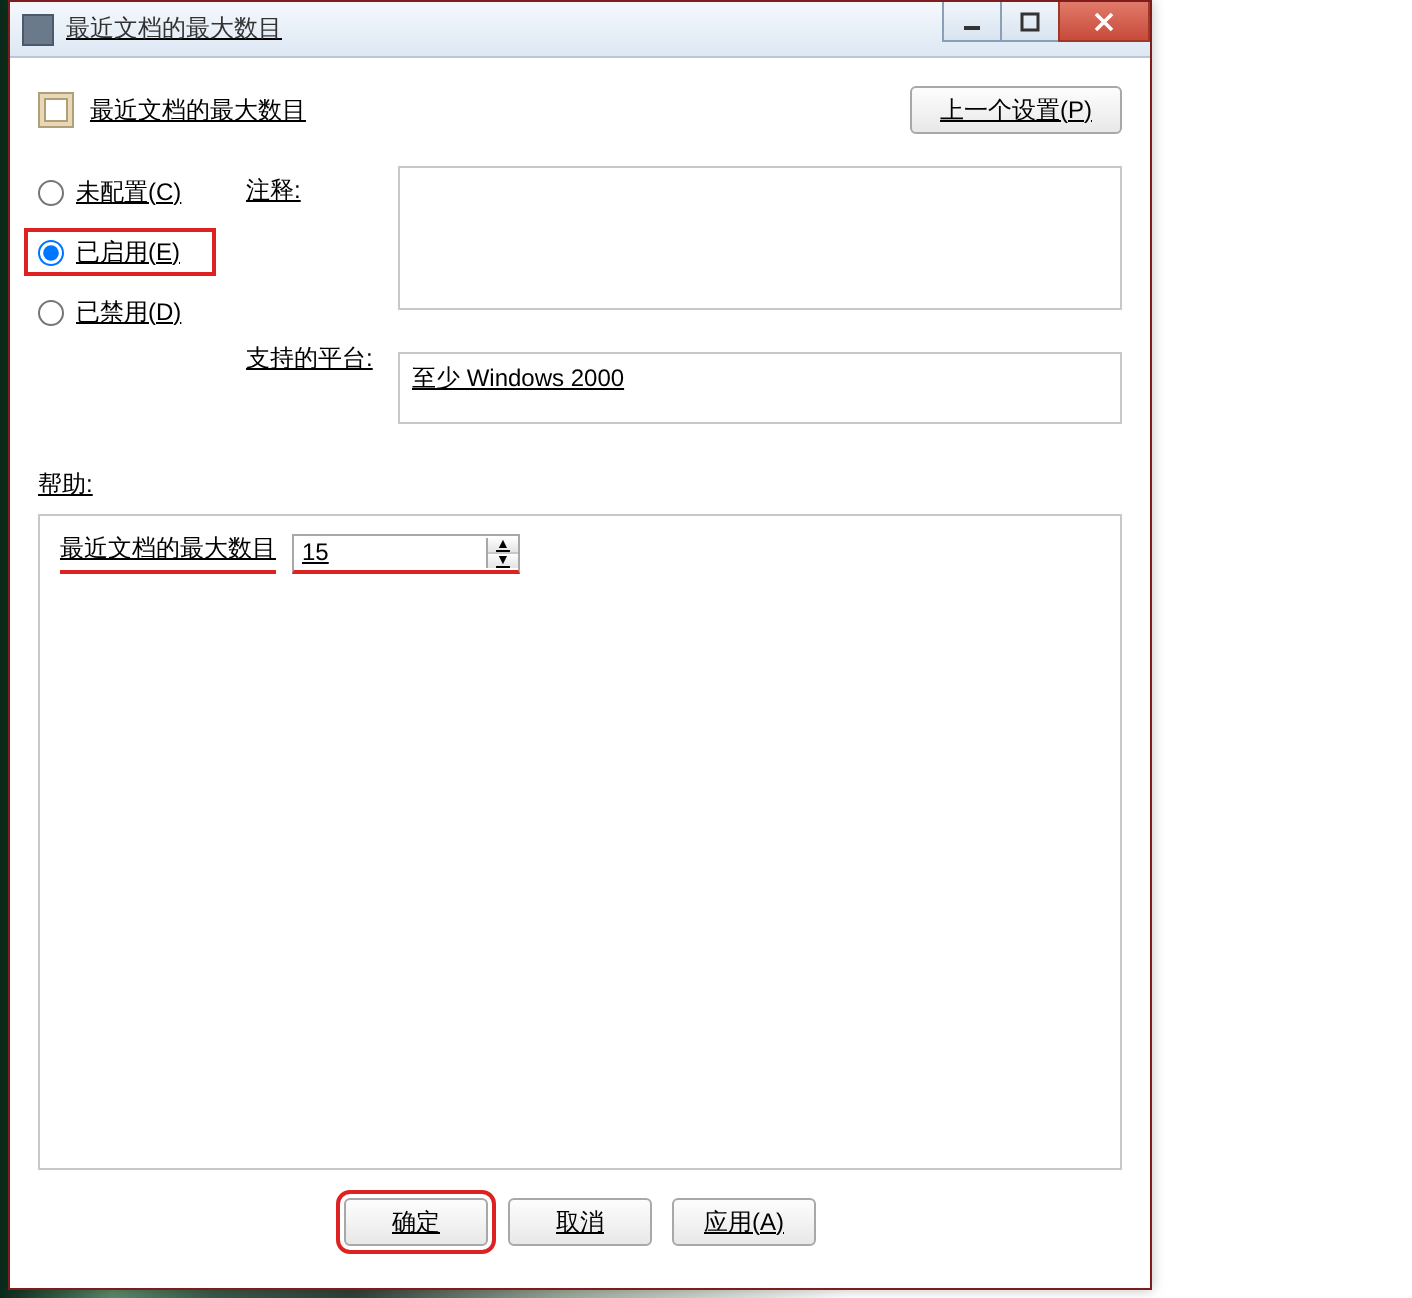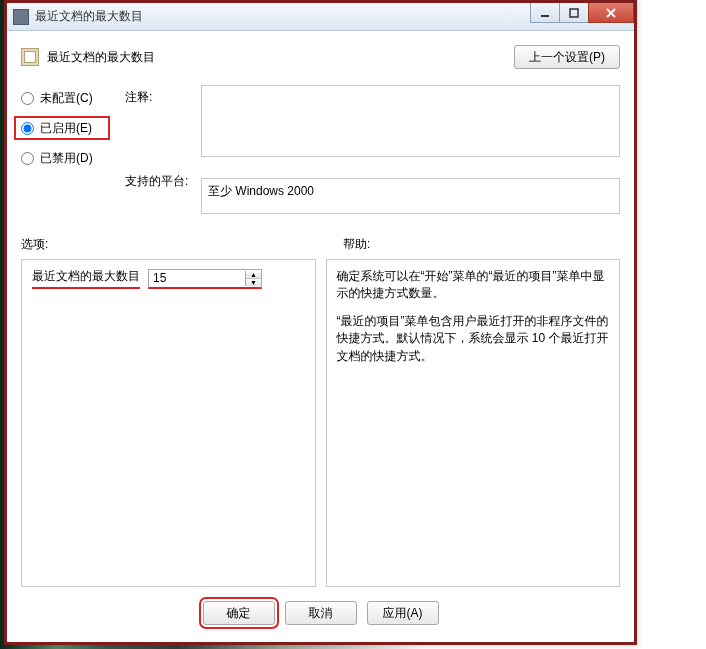--- a/index.html
+++ b/index.html
@@ -9,25 +9,26 @@
     background: linear-gradient(90deg, #0a2a1a 0%, #5a8a6a 8%, #3a5a4a 15%, #304038 25%, #9aaa9a 40%, #ffffff 60%, #ffffff 100%);
     width: 706px;
     height: 649px;
     overflow: hidden;
     position: relative;
   }
   .window {
     position: absolute;
     left: 4px;
     top: 0;
-    width: 633px;
+    width: 572px;
     height: 645px;
     background: #fff;
-    border: 3px solid #7f1d1d;
+    border: 1px solid #7f1d1d;
     box-shadow: 0 0 6px rgba(0,0,0,.25);
+    text-decoration: underline;
   }
   .titlebar {
     height: 28px;
     background: linear-gradient(#f4f8fc, #dde8f4);
     border-bottom: 1px solid #b8c8d8;
     display: flex;
     align-items: center;
     padding: 0 0 0 6px;
     position: relative;
   }
@@ -241,42 +242,37 @@
       <div class="comment-label">注释:</div>
       <textarea class="comment-box scroll" style=""></textarea>
 
       <div class="platform-label">支持的平台:</div>
       <div class="platform-box scroll">
         <span>至少 Windows 2000</span>
       </div>
     </div>
 
     <div class="mid-labels">
-      <div class="opt-label">选项:</div>
       <div>帮助:</div>
     </div>
 
     <div class="lower">
       <div class="options-pane scroll">
         <div class="spinner-row">
           <span class="lbl">最近文档的最大数目</span>
           <div class="spinner-wrap">
             <input type="text" value="15" style="">
             <div class="spinner-btns">
               <button>▲</button>
               <button>▼</button>
             </div>
           </div>
         </div>
       </div>
 
-      <div class="help-pane scroll">
-        <p>确定系统可以在“开始”菜单的“最近的项目”菜单中显示的快捷方式数量。</p>
-        <p>“最近的项目”菜单包含用户最近打开的非程序文件的快捷方式。默认情况下，系统会显示 10 个最近打开文档的快捷方式。</p>
-      </div>
     </div>
 
     <div class="footer">
       <button class="btn ok-highlight">确定</button>
       <button class="btn">取消</button>
       <button class="btn">应用(A)</button>
     </div>
   </div>
 </div>
 

